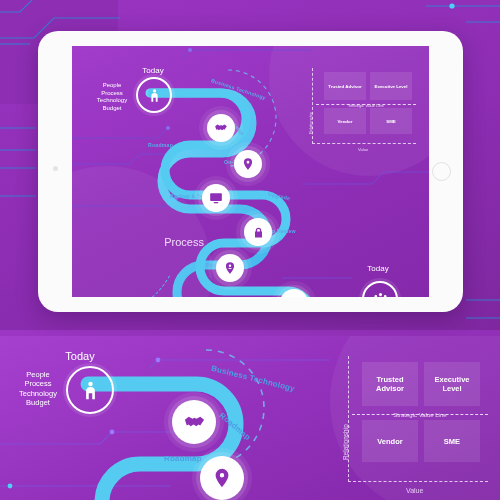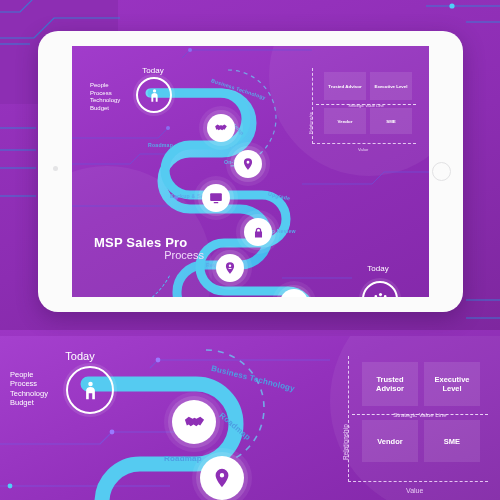--- a/index.html
+++ b/index.html
@@ -83,21 +83,21 @@
     position:absolute;border-radius:50%;
     background:#fff;
     display:flex;align-items:center;justify-content:center;
     box-shadow:0 0 0 3px rgba(255,255,255,.10);
     color:#8e2fb5;
   }
   .node.halo{box-shadow:0 0 0 4px rgba(255,255,255,.13),0 0 0 8px rgba(255,255,255,.07);}
   .node.hollow{background:transparent;border:2.2px solid #fff;color:#fff;}
   .node svg{display:block;}
 
-  .cap{position:absolute;color:#fff;font-size:6px;line-height:1.25;text-align:left;}
+  .cap{position:absolute;color:#fff;font-size:6px;line-height:1.25;text-align:center;}
   .cap.today{font-size:8px;color:#fff;text-align:center;}
   .cap.future{font-size:8px;color:#fff;text-align:center;}
 
   .roadlabel{
     position:absolute;color:#5aa8e8;font-size:5.2px;font-weight:bold;
     letter-spacing:.2px;white-space:nowrap;
   }
   .roadlabel.big{font-size:8px;color:#4d9ee3;}
 
   
@@ -303,21 +303,20 @@
               <circle cx="12" cy="5" r="2.2"></circle>
               <circle cx="5.4" cy="7.4" r="1.9"></circle>
               <circle cx="18.6" cy="7.4" r="1.9"></circle>
               <path d="M12 8.2c-2.4 0-3.9 1.4-3.9 3.3V20h2.3v-5.2h3.2V20h2.3v-8.5c0-1.9-1.5-3.3-3.9-3.3z"></path>
               <path d="M5.4 10.2c-1.9 0-3.1 1.1-3.1 2.6V20h2.2v-4.6h1.9V20H8V12.8c0-1.5-1-2.6-2.6-2.6z"></path>
               <path d="M18.6 10.2c1.9 0 3.1 1.1 3.1 2.6V20h-2.2v-4.6h-1.9V20H16V12.8c0-1.5 1-2.6 2.6-2.6z"></path>
             </svg>
         </div>
 
         <div class="wordmark" style="left:22px;top:190px;width:110px;">
-          <span class="wm1">MSP Sales Pro</span>
           <span class="wm2">Process</span>
         </div>
 
         <div class="matrix" style="left:240px;top:22px;width:104px;height:76px;font-size:4.4px;">
           <div class="axis-v"></div>
           <div class="axis-h"></div>
           <div class="qcell" style="left:12px;top:4px;width:42px;height:28px;font-size:4.4px;">Trusted Advisor</div>
           <div class="qcell" style="left:58px;top:4px;width:42px;height:28px;font-size:4.4px;">Executive Level</div>
           <div class="qcell" style="left:12px;top:40px;width:42px;height:26px;font-size:4.4px;">Vendor</div>
           <div class="qcell" style="left:58px;top:40px;width:42px;height:26px;font-size:4.4px;">SME</div>

